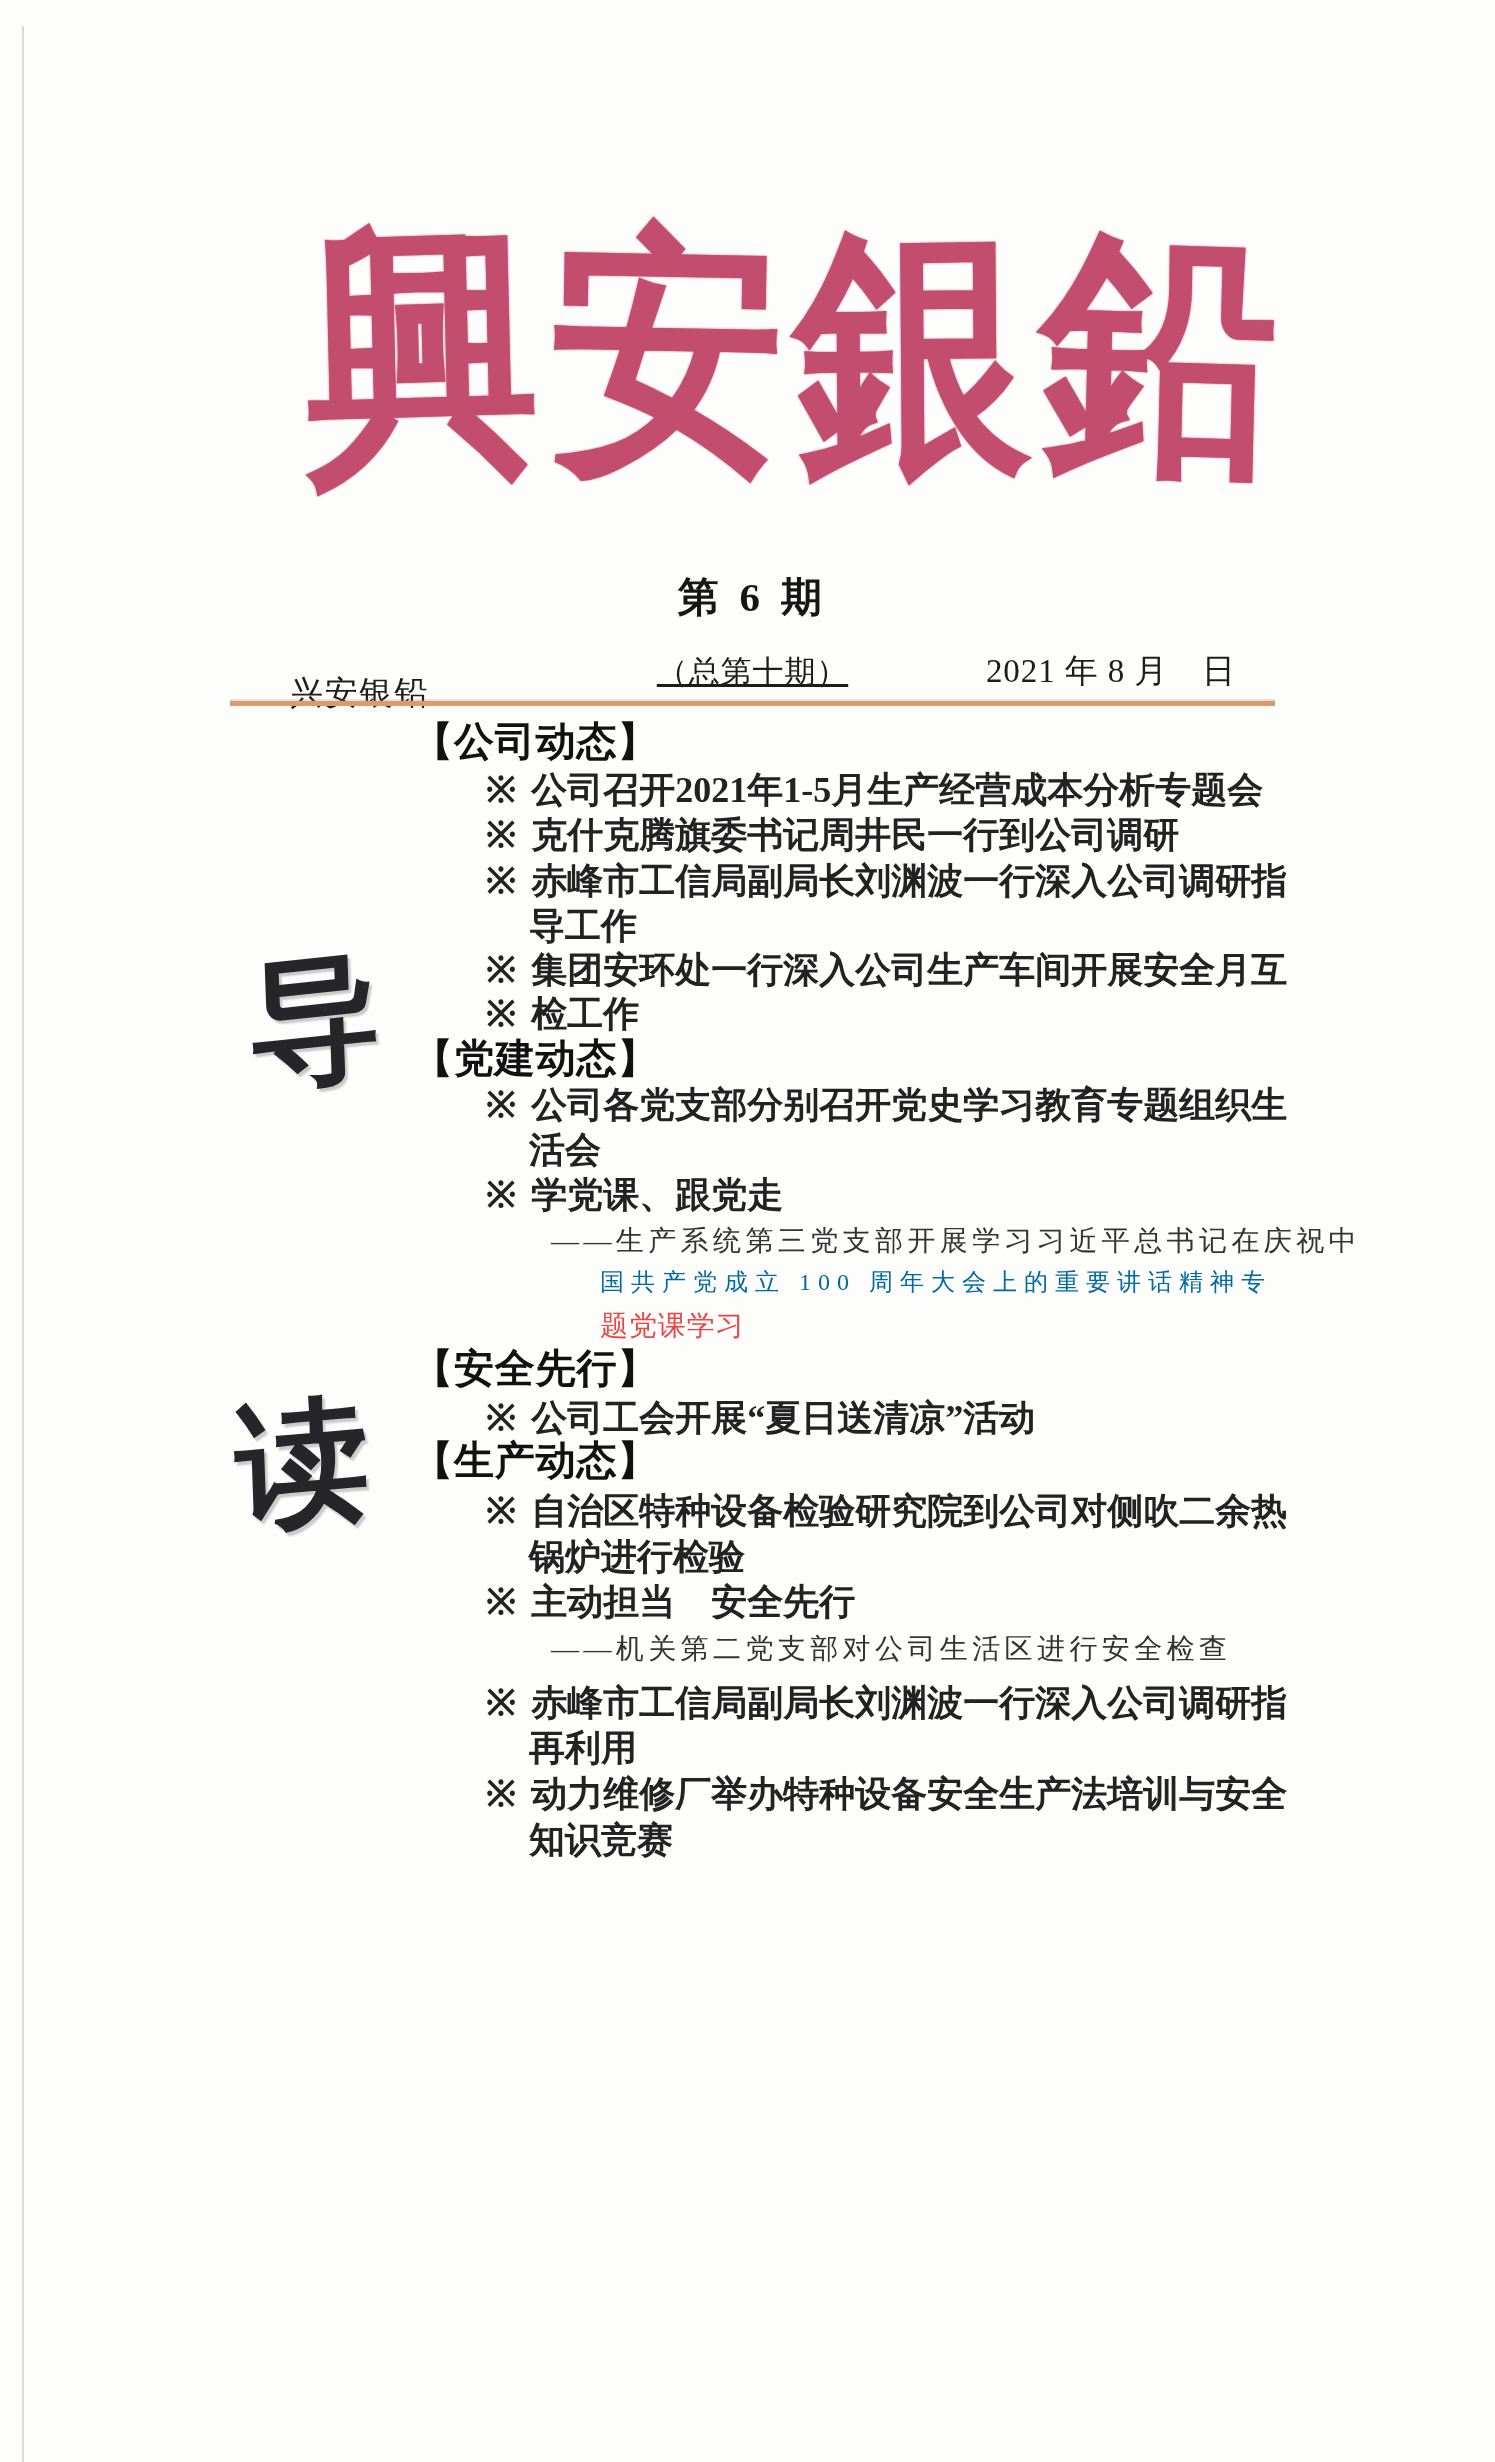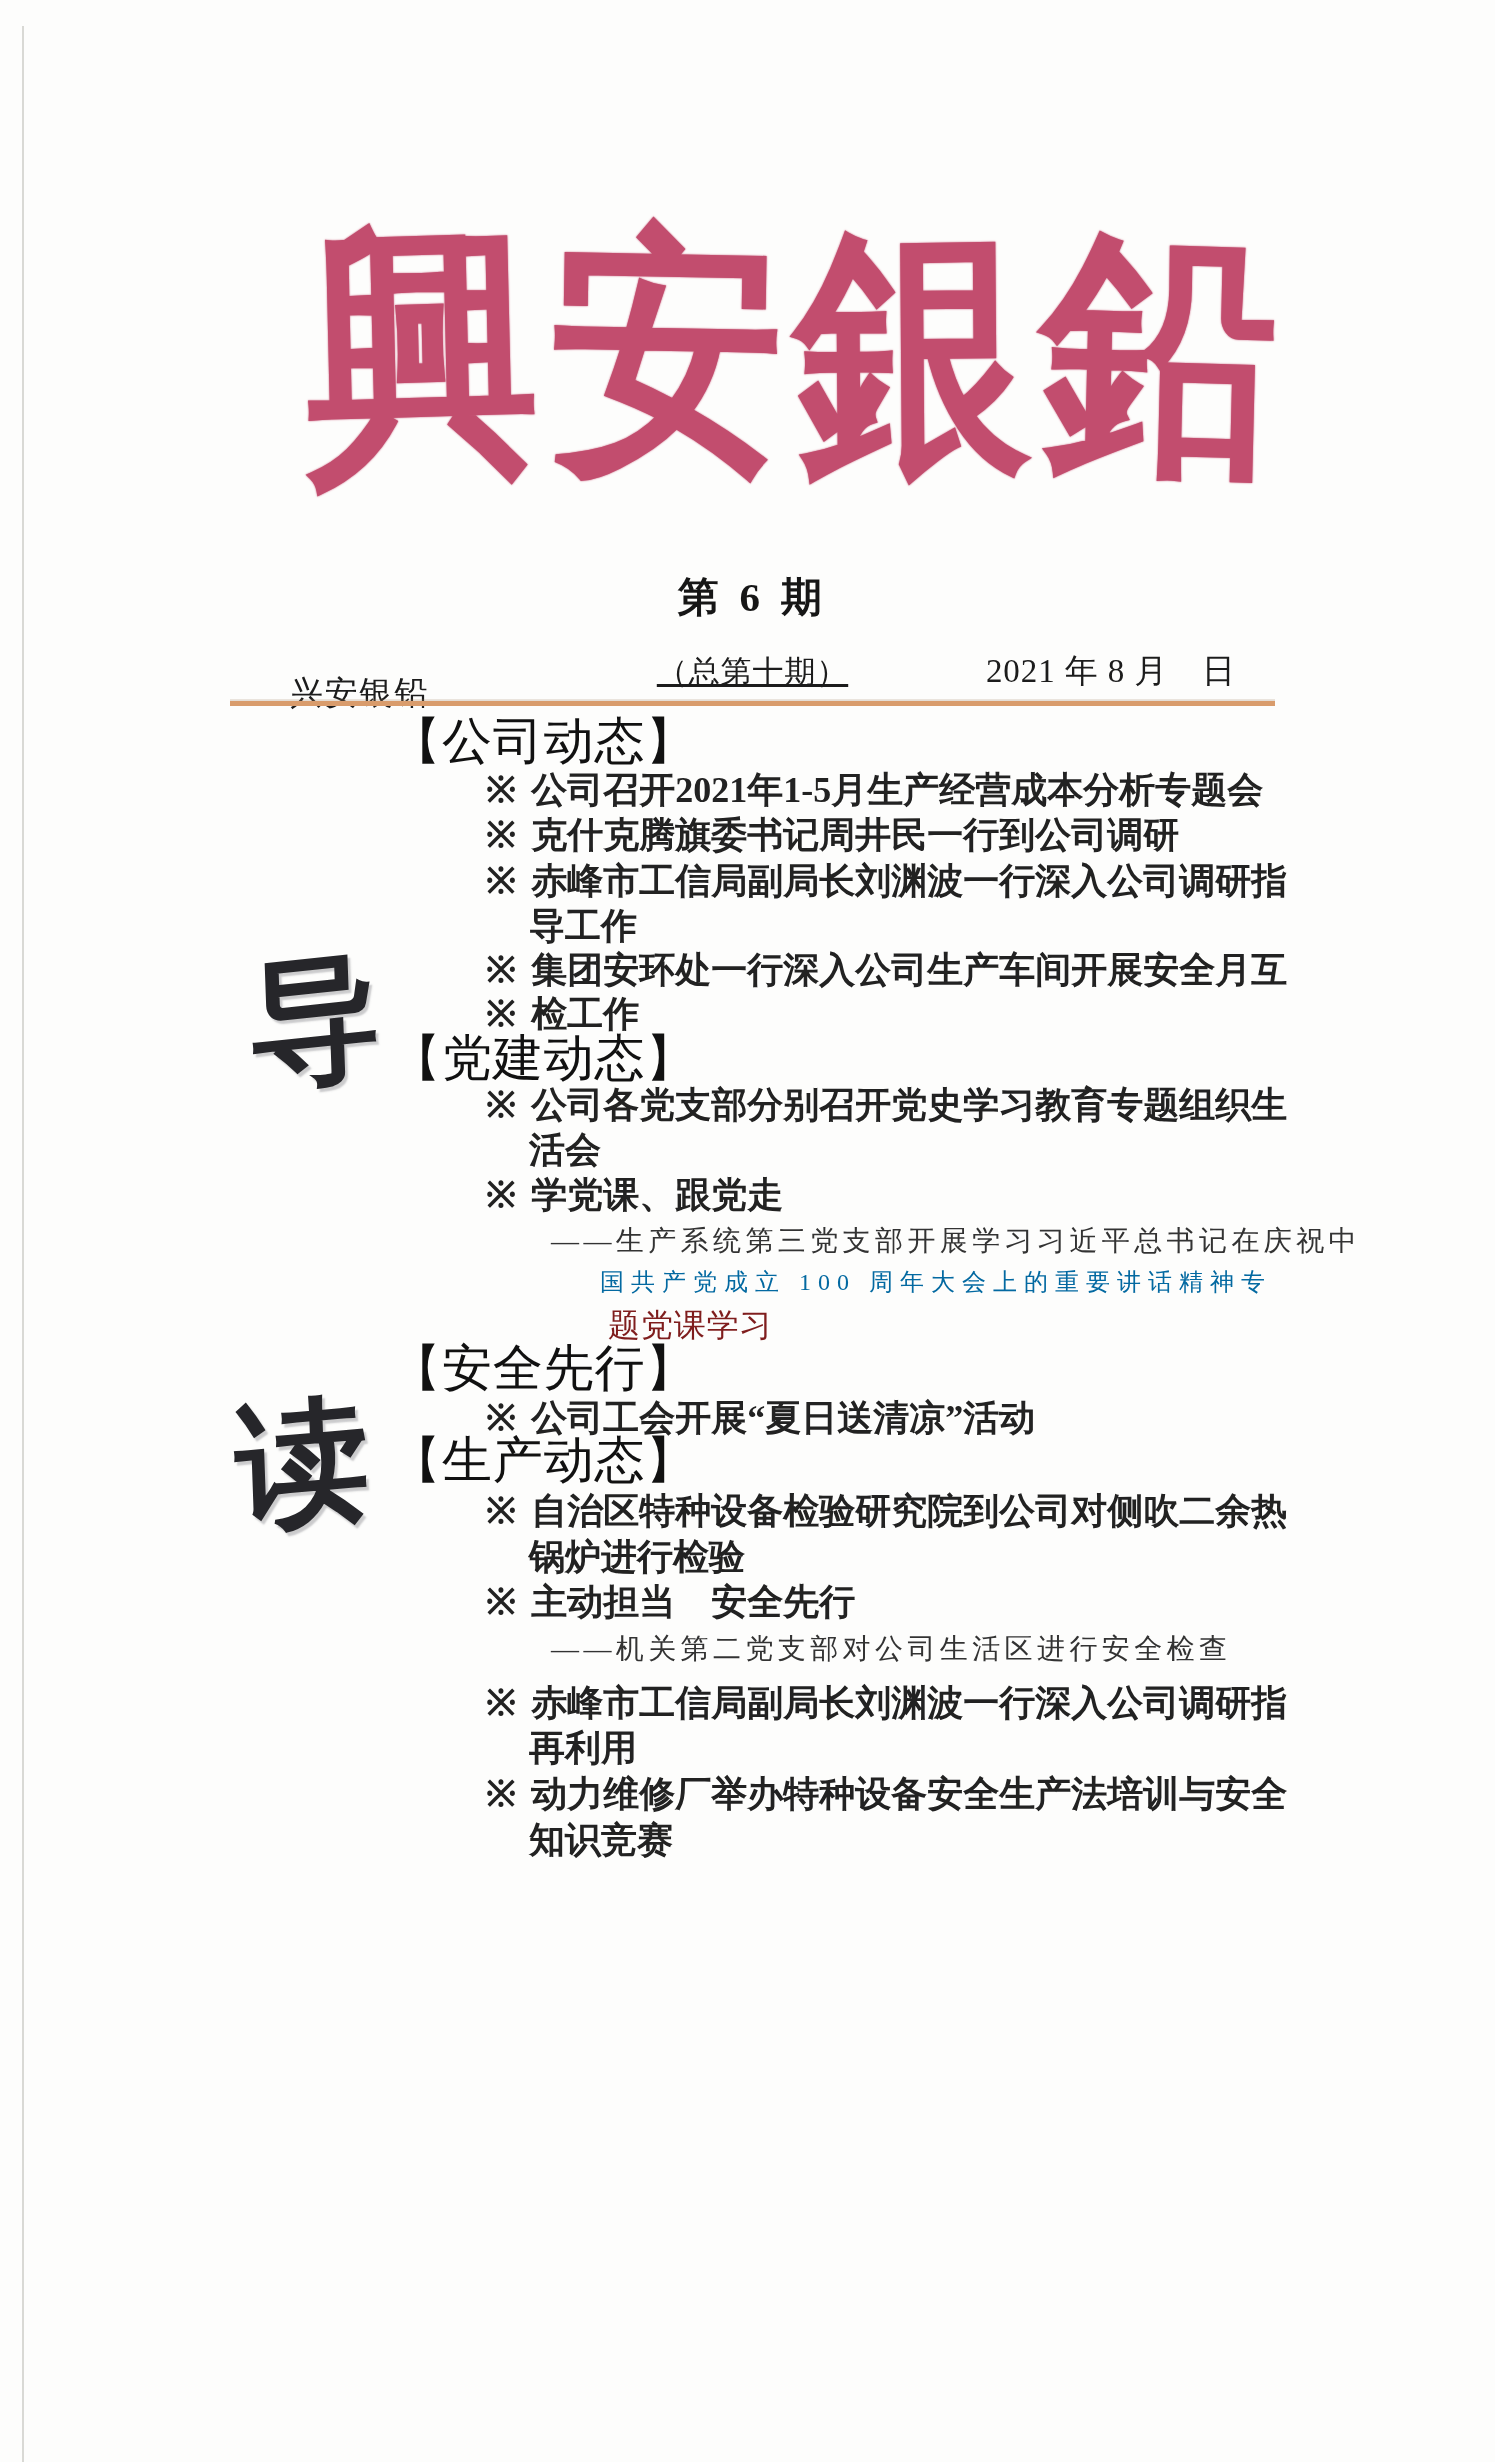--- a/index.html
+++ b/index.html
@@ -53,23 +53,23 @@
     position:absolute;
     font-family:"Liberation Serif", serif;
     font-weight:900;font-size:134px;line-height:141px;
     color:#26262a;
     text-shadow:2.6px 3.5px 1.8px rgba(110,110,115,0.35);
   }
   .margin-dao{left:248px;top:952px;transform:rotate(-6deg) skewX(-4deg);}
   .margin-du {left:236px;top:1394px;transform:rotate(-5deg) skewX(-3deg);}
   
   .r-header{
-    position:absolute;left:391px;
+    position:absolute;left:413px;
     font-family:"Liberation Sans", sans-serif;
-    font-weight:400;font-size:50px;line-height:44px;color:#111;
+    font-weight:700;font-size:40px;line-height:44px;color:#111;
     letter-spacing:0.9px;
   }
   .r-bullet{
     position:absolute;left:486px;
     display:flex;gap:15px;align-items:flex-start;
     font-weight:700;font-size:36px;line-height:44px;color:#222;
   }
   .r-bullet .mk{flex:0 0 auto;font-weight:700;}
   .r-cont{
     position:absolute;left:529px;
@@ -80,23 +80,22 @@
     font-weight:400;font-size:28px;line-height:35px;color:#333;
     letter-spacing:4.4px;
   }
   .r-small2{
     position:absolute;left:600px;
     font-weight:400;font-size:24px;line-height:35px;color:#0369a1;
     letter-spacing:7px;
   }
   .r-small3{
     position:absolute;left:600px;
-    font-weight:400;font-size:32px;line-height:35px;color:#7f1d1d;
+    font-weight:400;font-size:28px;line-height:35px;color:#ef4444;
     letter-spacing:0.9px;
-    margin-left:8px;
   }
 </style>
 </head>
 <body>
 
 <div class="page">
 
   <div class="page-edge"></div>
 
   <div class="calligraphy">

